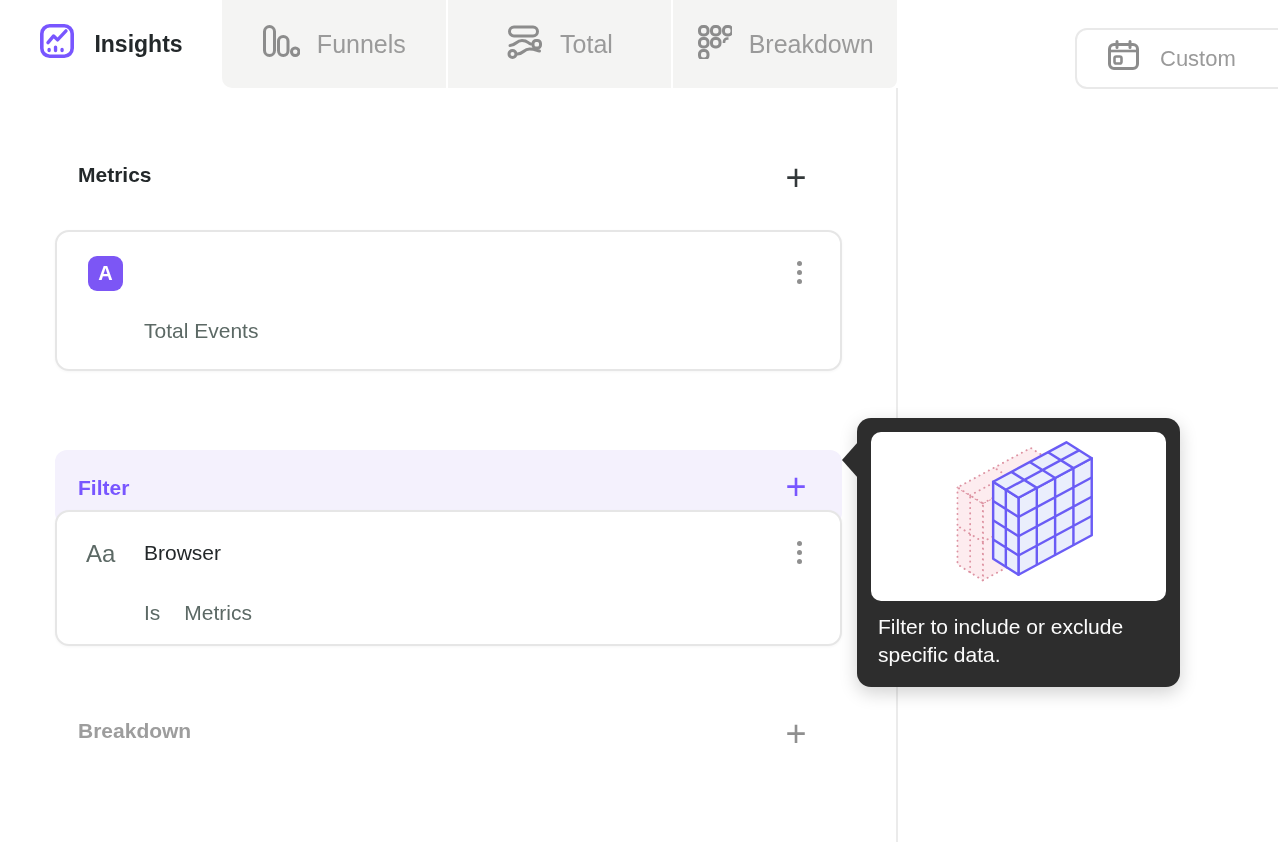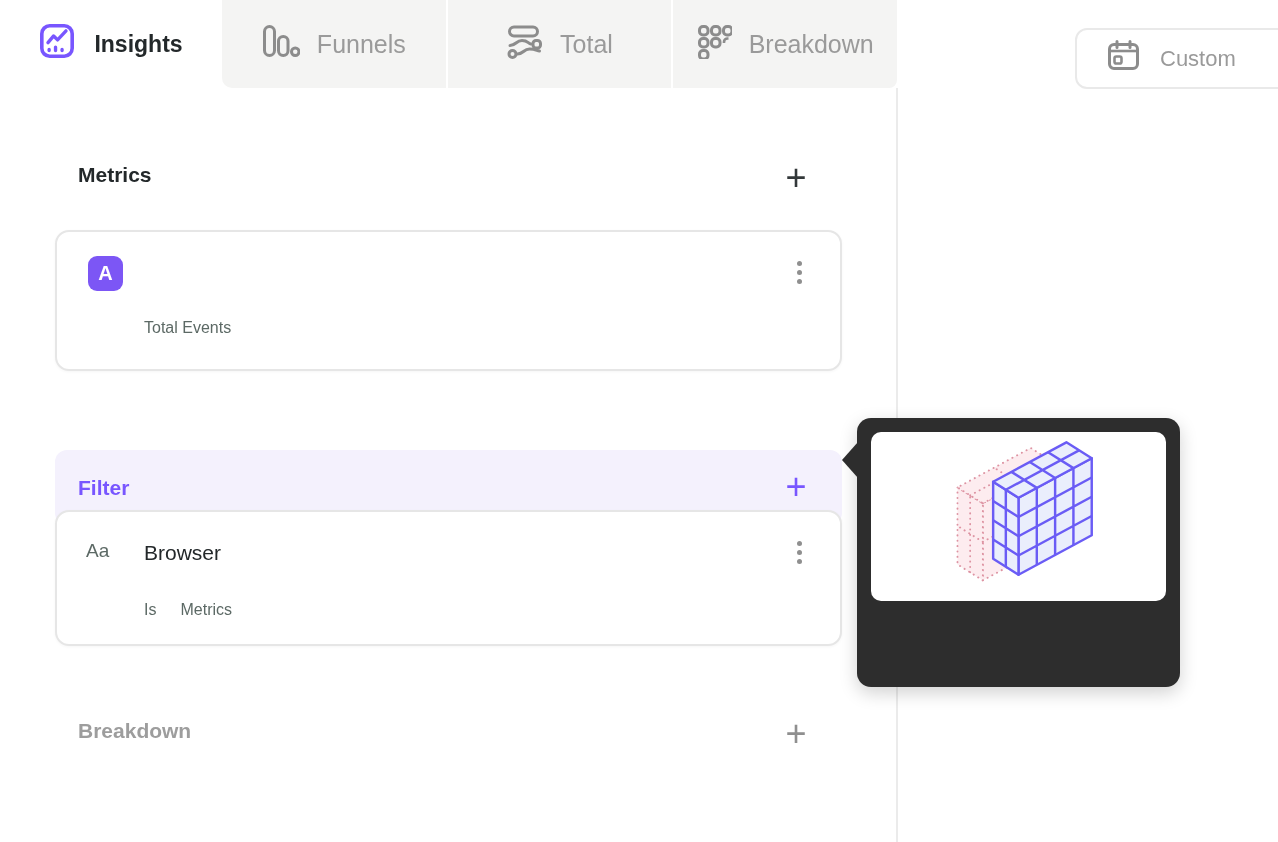--- a/index.html
+++ b/index.html
@@ -54,27 +54,27 @@
     border: 2px solid #e6e6e6; border-radius: 14px;
     box-shadow: 0 1px 3px rgba(0,0,0,0.04); cursor: pointer;
   }
   .badge {
     position: absolute; left: 31px; top: 24px; width: 35px; height: 35px;
     border-radius: 9px; background: #7c56f5; color: #ffffff;
     font-size: 20px; font-weight: 700;
     display: flex; align-items: center; justify-content: center;
   }
   .card-title { position: absolute; left: 87px; top: 29px; font-size: 21px; font-weight: 500; color: #23282a; }
-  .card-sub { position: absolute; left: 87px; font-size: 16px; color: #5c6965; }
+  .card-sub { position: absolute; left: 87px; font-size: 21px; color: #5c6965; }
   .kebab {
     position: absolute; right: 30px; top: 24px; padding: 5px 8px; cursor: pointer;
     display: flex; flex-direction: column; align-items: center; gap: 4px;
   }
   .kebab i { width: 5px; height: 5px; border-radius: 50%; background: #8f8f8f; }
-  .type-label { position: absolute; left: 29px; top: 28px; font-size: 19px; color: #5c6965; }
+  .type-label { position: absolute; left: 29px; top: 28px; font-size: 24px; color: #5c6965; }
 
   
   .filter-row {
     position: absolute; left: 55px; top: 418px; width: 787px; height: 75px;
     background: #f4f1fd; border-radius: 12px; margin-top: 32px;
   }
   .filter-label {
     position: absolute; left: 23px; top: 50%; transform: translateY(-50%);
     font-size: 21px; font-weight: 700; color: #7856ff;
   }
@@ -222,13 +222,14 @@
         <path d="M150,70 L228,28 L201,11 L123,53 Z" fill="#eaeefc"></path>
         <path d="M169.5,141.5 L169.5,59.5 M189,131 L189,49 M208.5,120.5 L208.5,38.5
                  M150,131.5 L228,89.5 M150,111 L228,69 M150,90.5 L228,48.5
                  M136.5,143.5 L136.5,61.5
                  M150,131.5 L123,114.5 M150,111 L123,94 M150,90.5 L123,73.5
                  M136.5,61.5 L214.5,19.5
                  M169.5,59.5 L142.5,42.5 M189,49 L162,32 M208.5,38.5 L181.5,21.5"></path>
       </g>
     </svg>
   </div>
+  <div class="tooltip-text">Filter to include or exclude specific data.</div>
 </div>
 
 </body></html>

